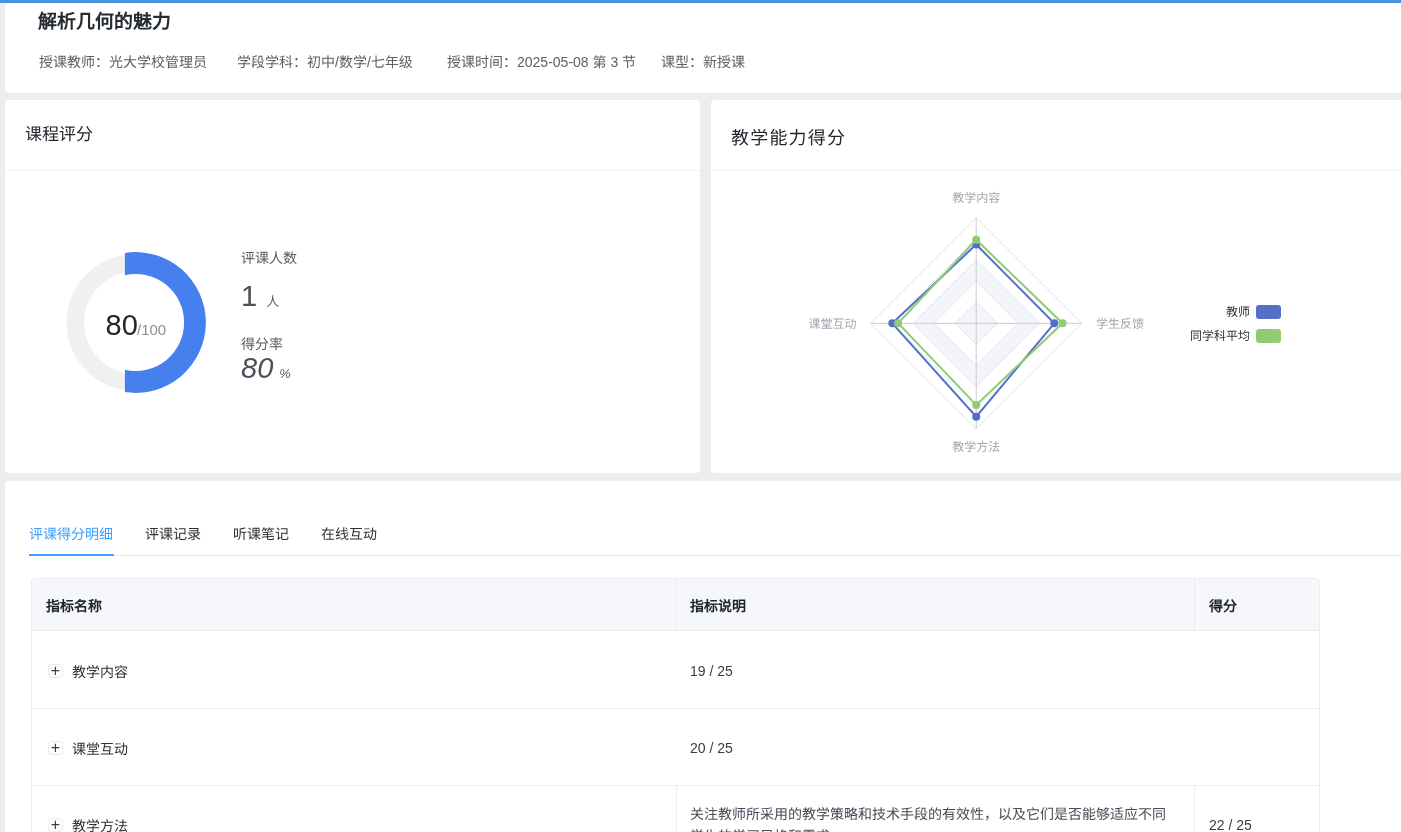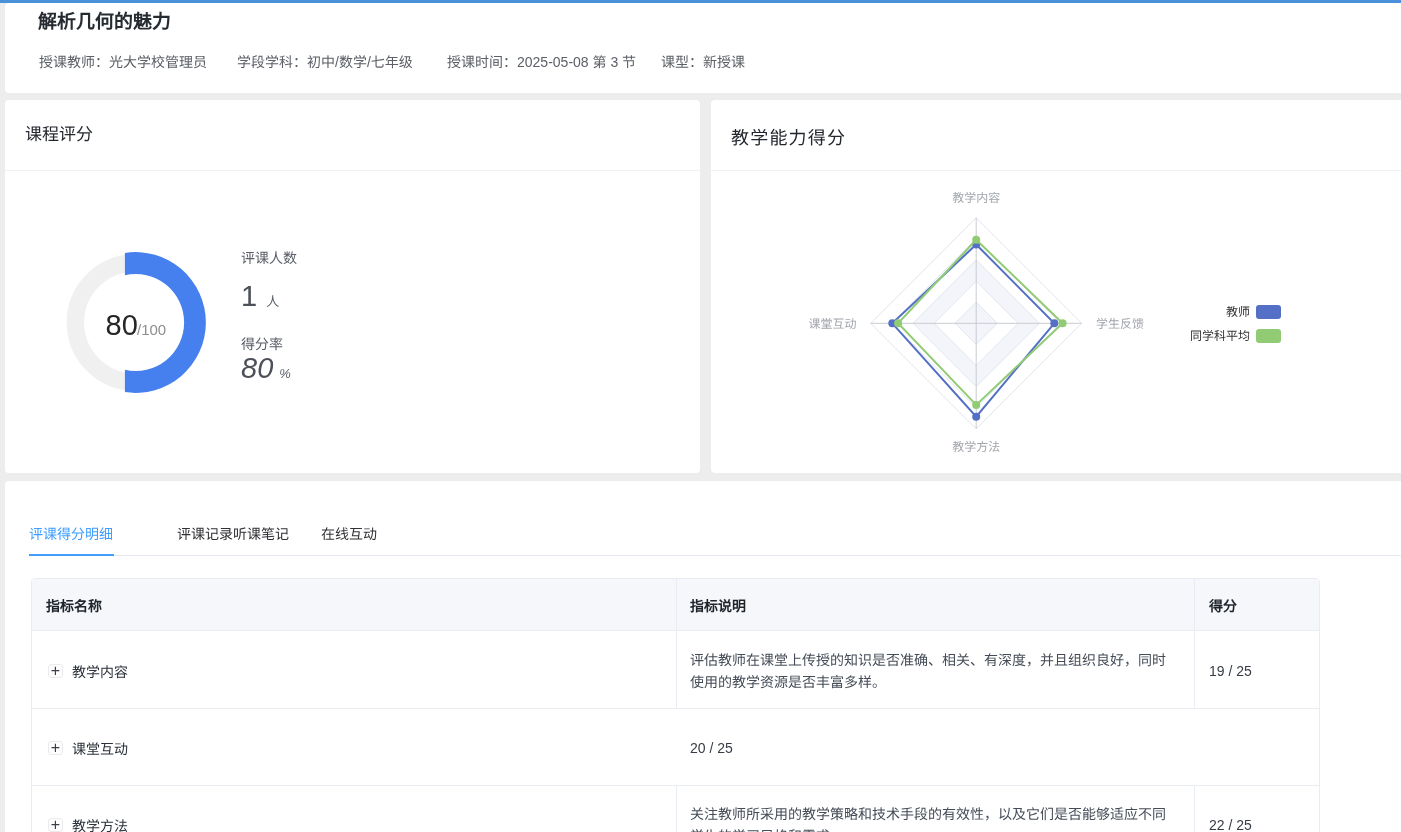--- a/index.html
+++ b/index.html
@@ -116,38 +116,35 @@
       <rect x="545" y="134" width="25" height="14" rx="3" fill="#5470c6"></rect>
       <text x="539" y="145.3" text-anchor="end" font-size="12" fill="#333">教师</text>
       <rect x="545" y="158" width="25" height="14" rx="3" fill="#91cc75"></rect>
       <text x="539" y="169.3" text-anchor="end" font-size="12" fill="#333">同学科平均</text>
     </g>
   </svg>
 </div>
 
 <div class="card" id="card3">
   <span class="tab active" style="left:24px;">评课得分明细</span>
-  <span class="tab" style="left:140px;margin-left:32px;">评课记录</span>
+  <span class="tab" style="left:140px;">评课记录</span>
   <span class="tab" style="left:228px;">听课笔记</span>
   <span class="tab" style="left:316px;">在线互动</span>
   <div class="tab-line-blue"></div>
   <div class="tab-line-gray"></div>
   <div class="tbl">
     <div class="trow thead">
       <div class="tc tc1">指标名称</div>
       <div class="tc tc2">指标说明</div>
       <div class="tc tc3">得分</div>
     </div>
     <div class="trow tbody">
       <div class="tc tc1">
           <span class="plus">+</span>
           <span class="name">教学内容</span>
-        </div>
-      <div class="tc tc2">
-          <div class="desc">评估教师在课堂上传授的知识是否准确、相关、有深度，并且组织良好，同时使用的教学资源是否丰富多样。</div>
         </div>
       <div class="tc tc3">
           <span class="score">19 / 25</span>
         </div>
     </div>
     <div class="trow tbody">
       <div class="tc tc1">
           <span class="plus">+</span>
           <span class="name">课堂互动</span>
         </div>

